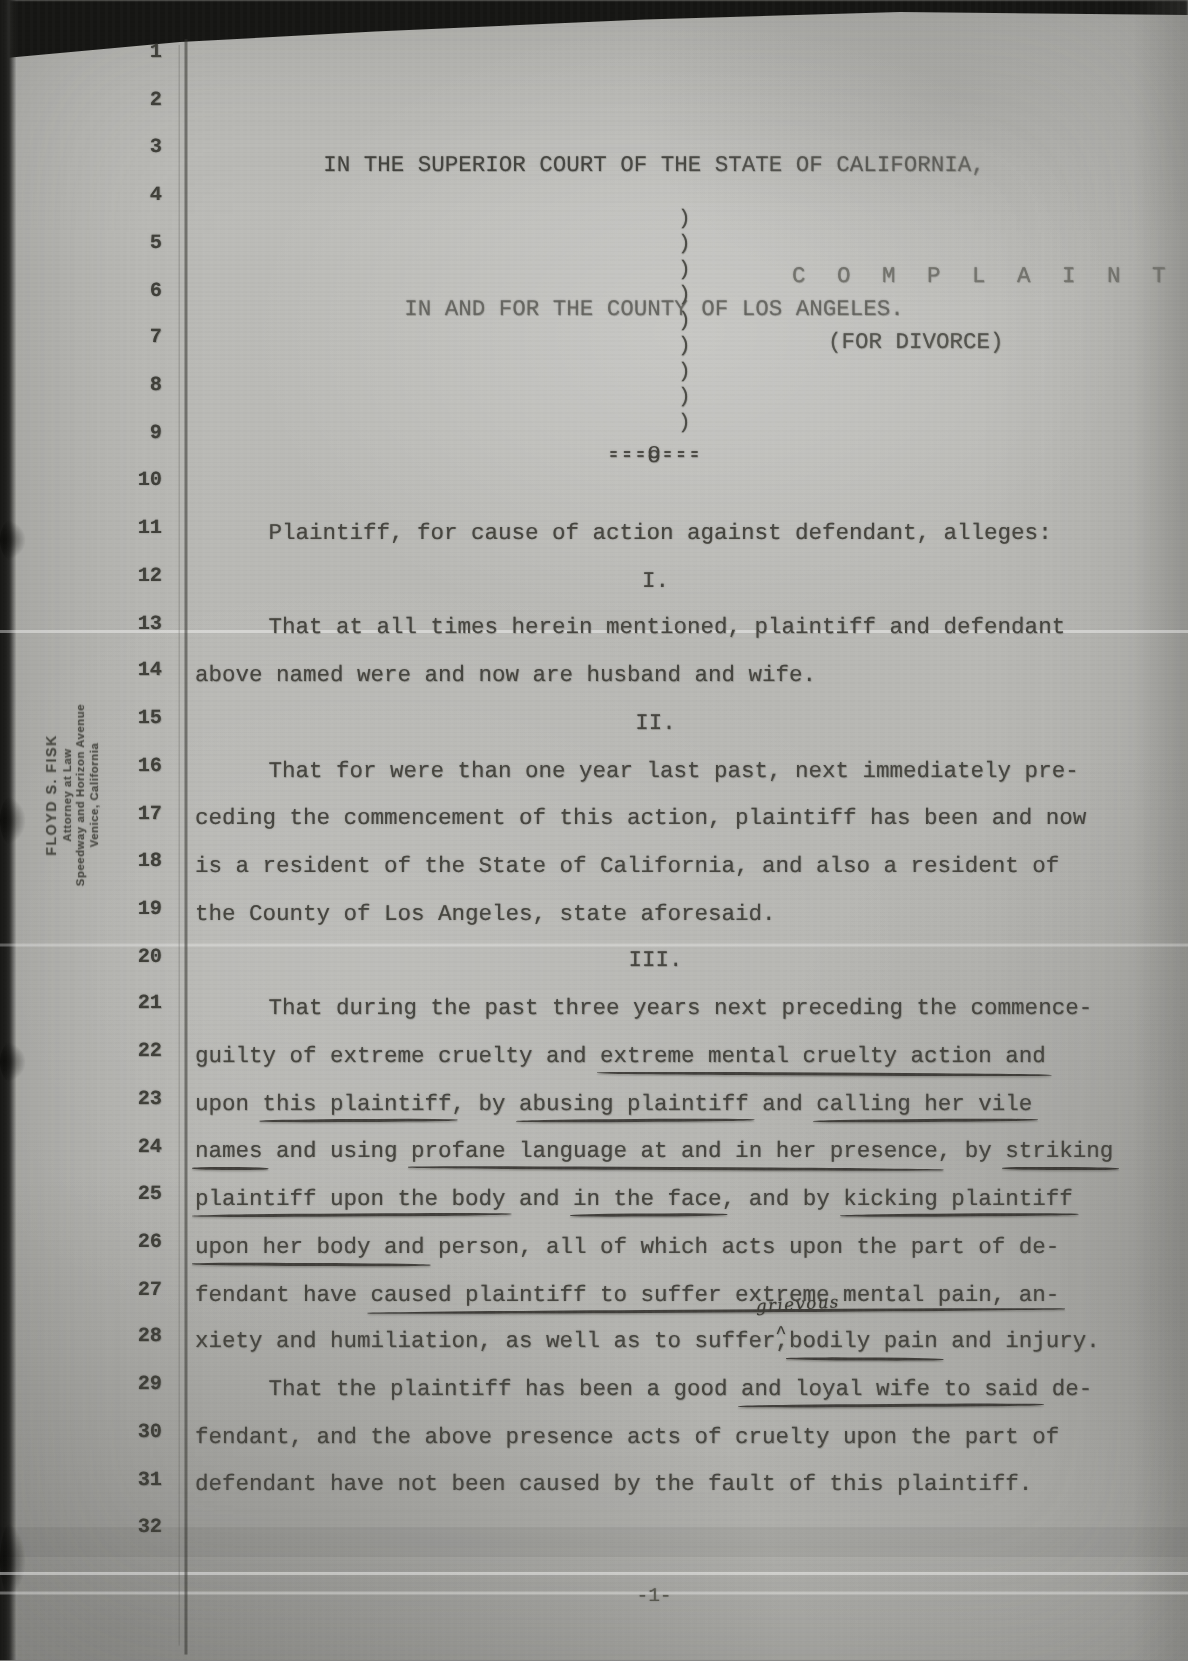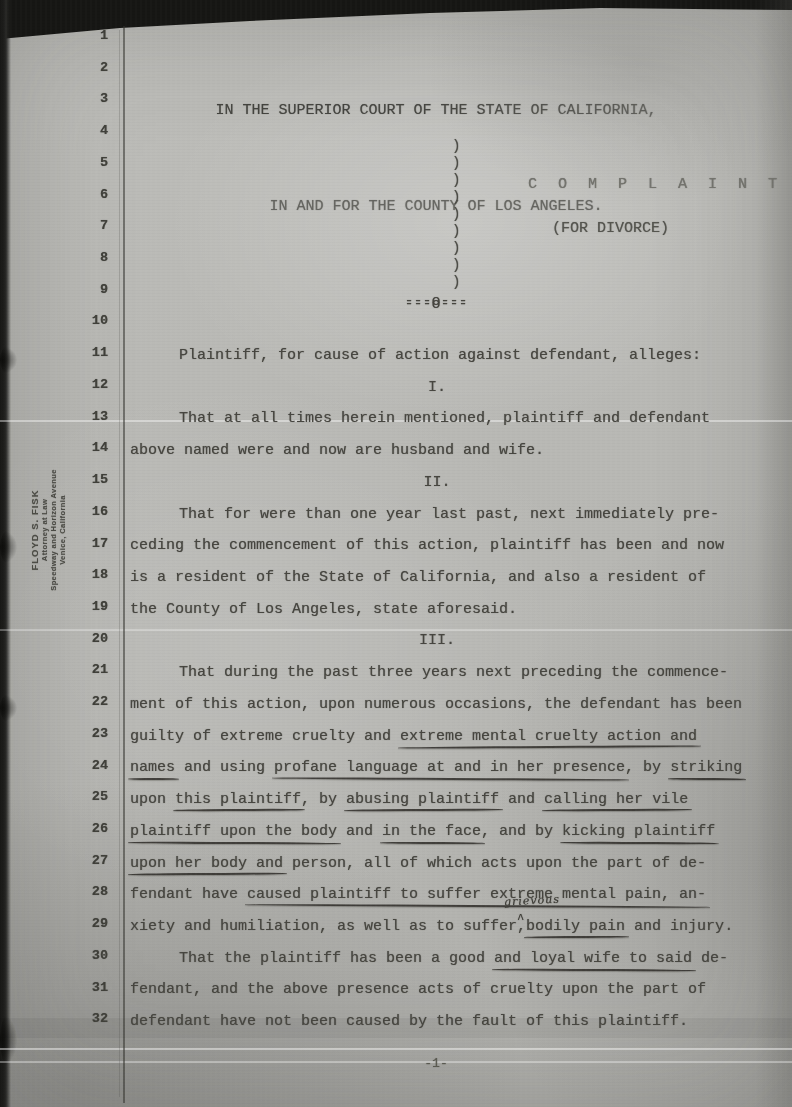--- a/index.html
+++ b/index.html
@@ -162,24 +162,23 @@
       <div class="bline center">I.</div>
       <div class="bline indent"><span>That at all times herein mentioned, plaintiff and defendant</span></div>
       <div class="bline"><span>above named were and now are husband and wife.</span></div>
       <div class="bline center">II.</div>
       <div class="bline indent"><span>That for were than one year last past, next immediately pre-</span></div>
       <div class="bline"><span>ceding the commencement of this action, plaintiff has been and now</span></div>
       <div class="bline"><span>is a resident of the State of California, and also a resident of</span></div>
       <div class="bline"><span>the County of Los Angeles, state aforesaid.</span></div>
       <div class="bline center">III.</div>
       <div class="bline indent"><span>That during the past three years next preceding the commence-</span></div>
-      <div class="bline"><span>ment of this action, upon numerous occasions, the defendant has been</span></div>
       <div class="bline"><span>guilty of extreme cruelty and </span><span class="u">extreme mental cruelty action and</span></div>
+      <div class="bline"><span>upon </span><span class="u">this plaintiff</span><span>, by </span><span class="u">abusing plaintiff</span><span> and </span><span class="u">calling her vile</span></div>
       <div class="bline"><span class="u">names</span><span> and using </span><span class="u">profane language at and in her presence</span><span>, by </span><span class="u">striking</span></div>
-      <div class="bline"><span>upon </span><span class="u">this plaintiff</span><span>, by </span><span class="u">abusing plaintiff</span><span> and </span><span class="u">calling her vile</span></div>
       <div class="bline"><span class="u">plaintiff upon the body</span><span> and </span><span class="u">in the face</span><span>, and by </span><span class="u">kicking plaintiff</span></div>
       <div class="bline"><span class="u">upon her body and</span><span> person, all of which acts upon the part of de-</span></div>
       <div class="bline"><span>fendant have </span><span class="u">caused plaintiff to suffer extreme mental pain, an-</span></div>
       <div class="bline"><span>xiety and humiliation, as well as to suffer,</span><span class="ins"><span class="ins-word">grievous</span><span class="ins-caret">^</span></span><span class="u">bodily pain</span><span> and injury.</span></div>
       <div class="bline indent"><span>That the plaintiff has been a good </span><span class="u">and loyal wife to said</span><span> de-</span></div>
       <div class="bline"><span>fendant, and the above presence acts of cruelty upon the part of</span></div>
       <div class="bline"><span>defendant have not been caused by the fault of this plaintiff.</span></div>
     </div>
 
   <div class="footer typed">-1-</div>

